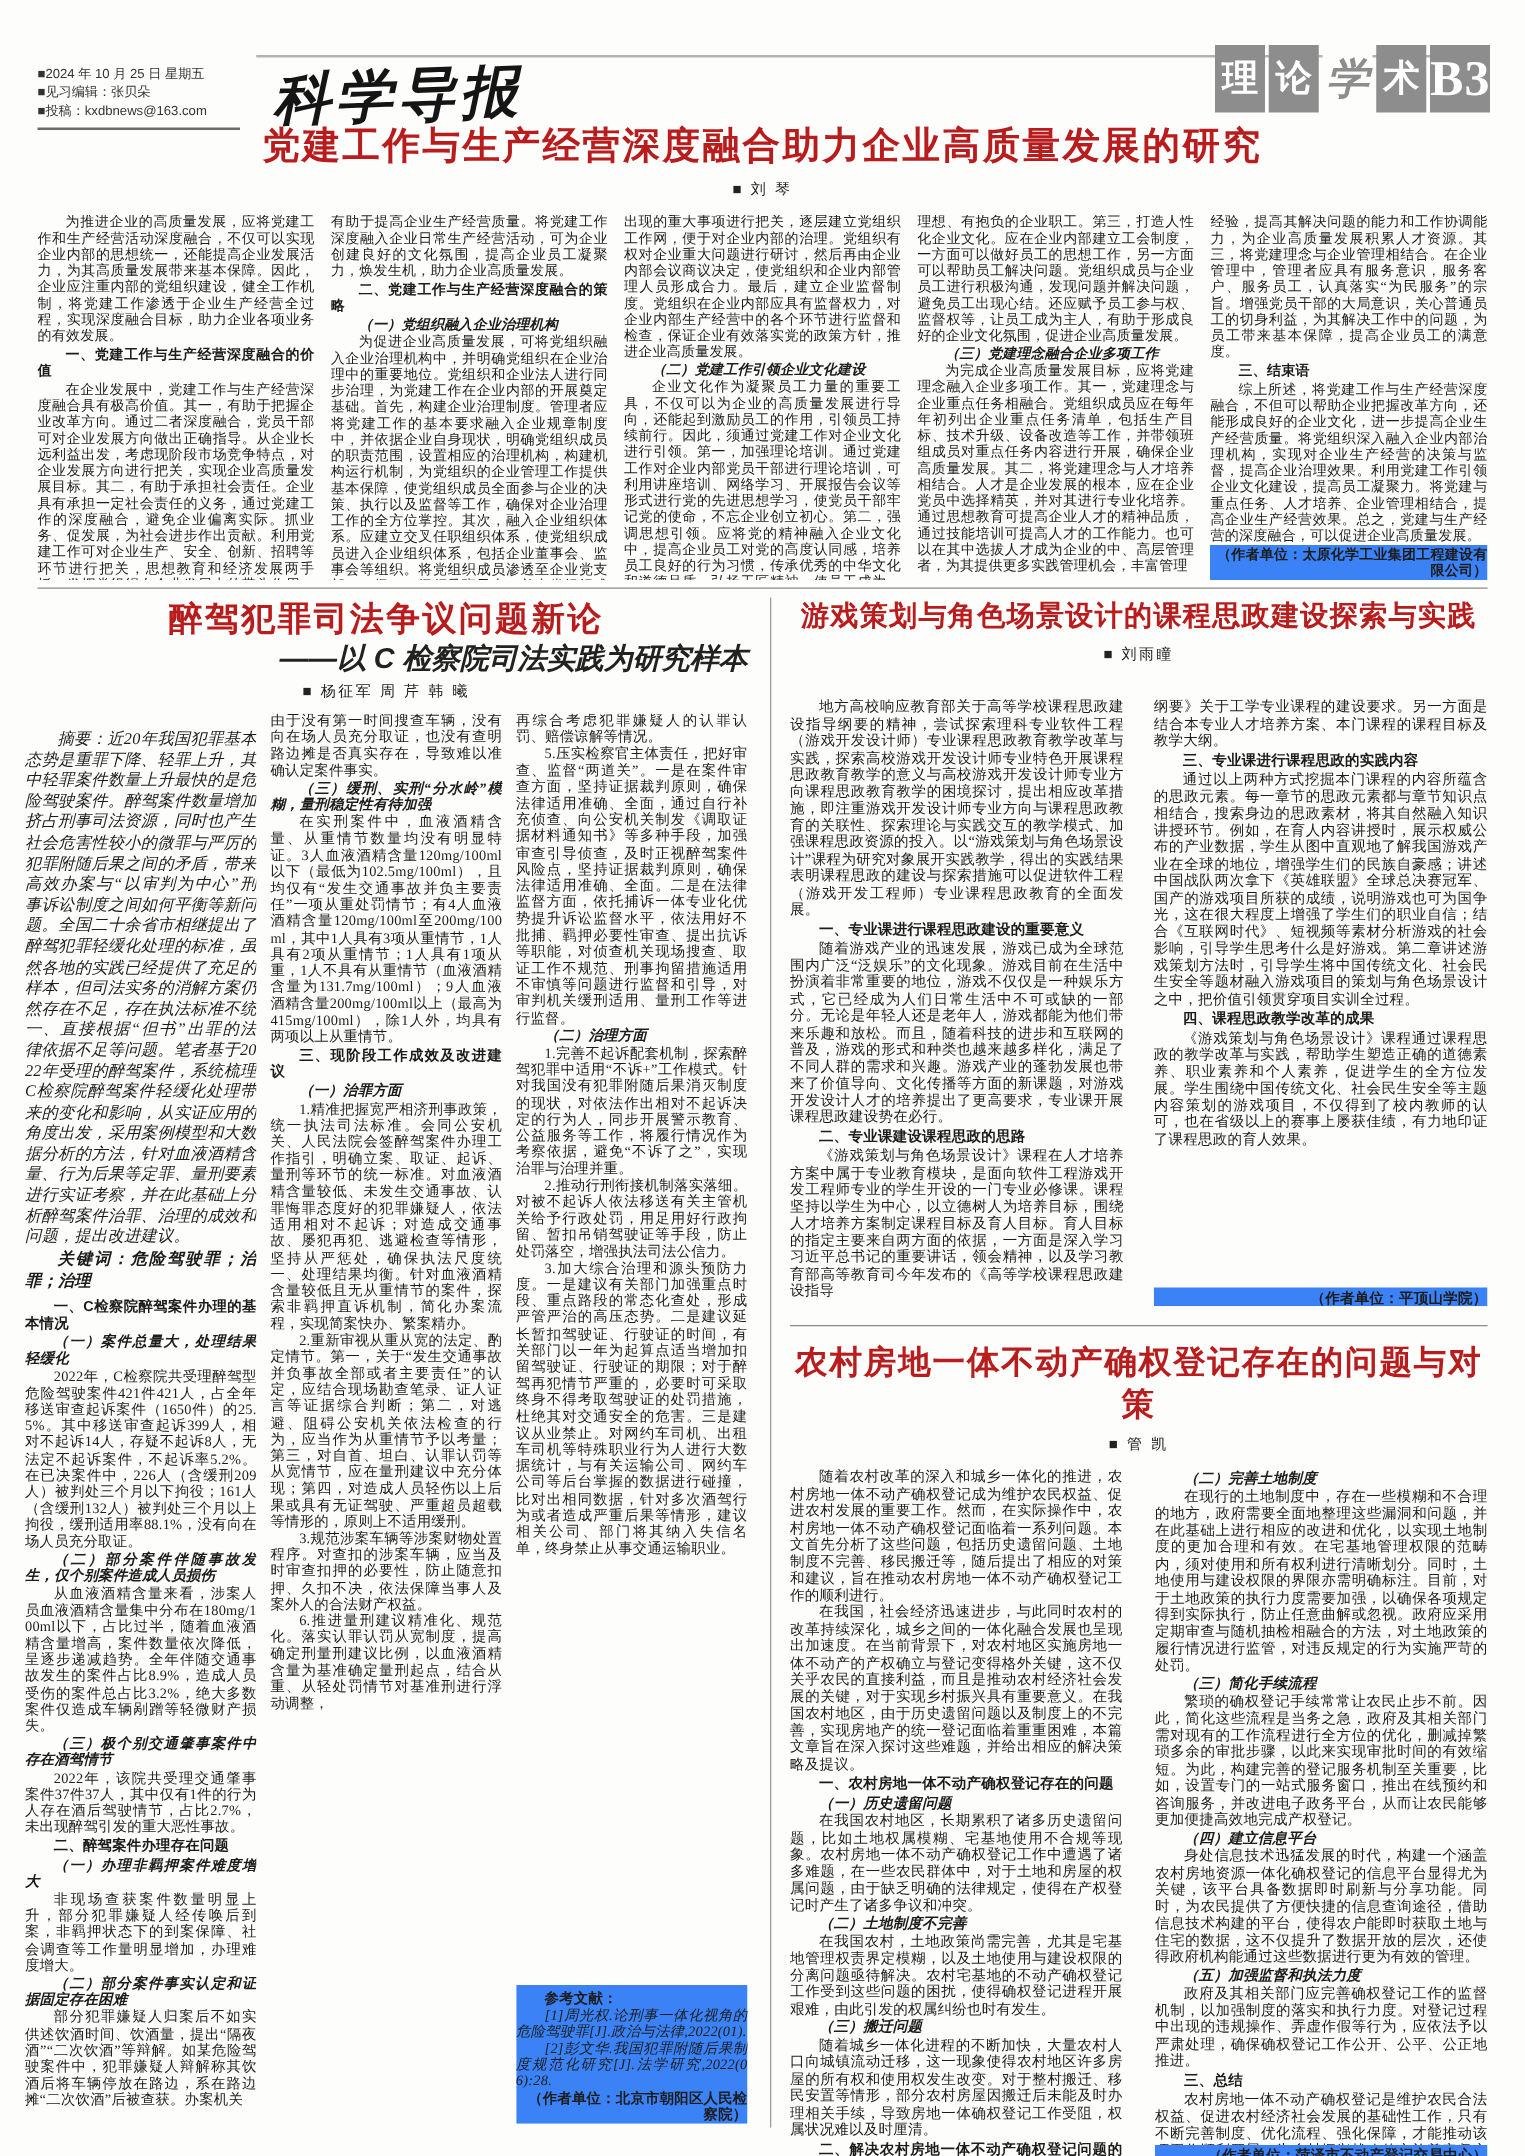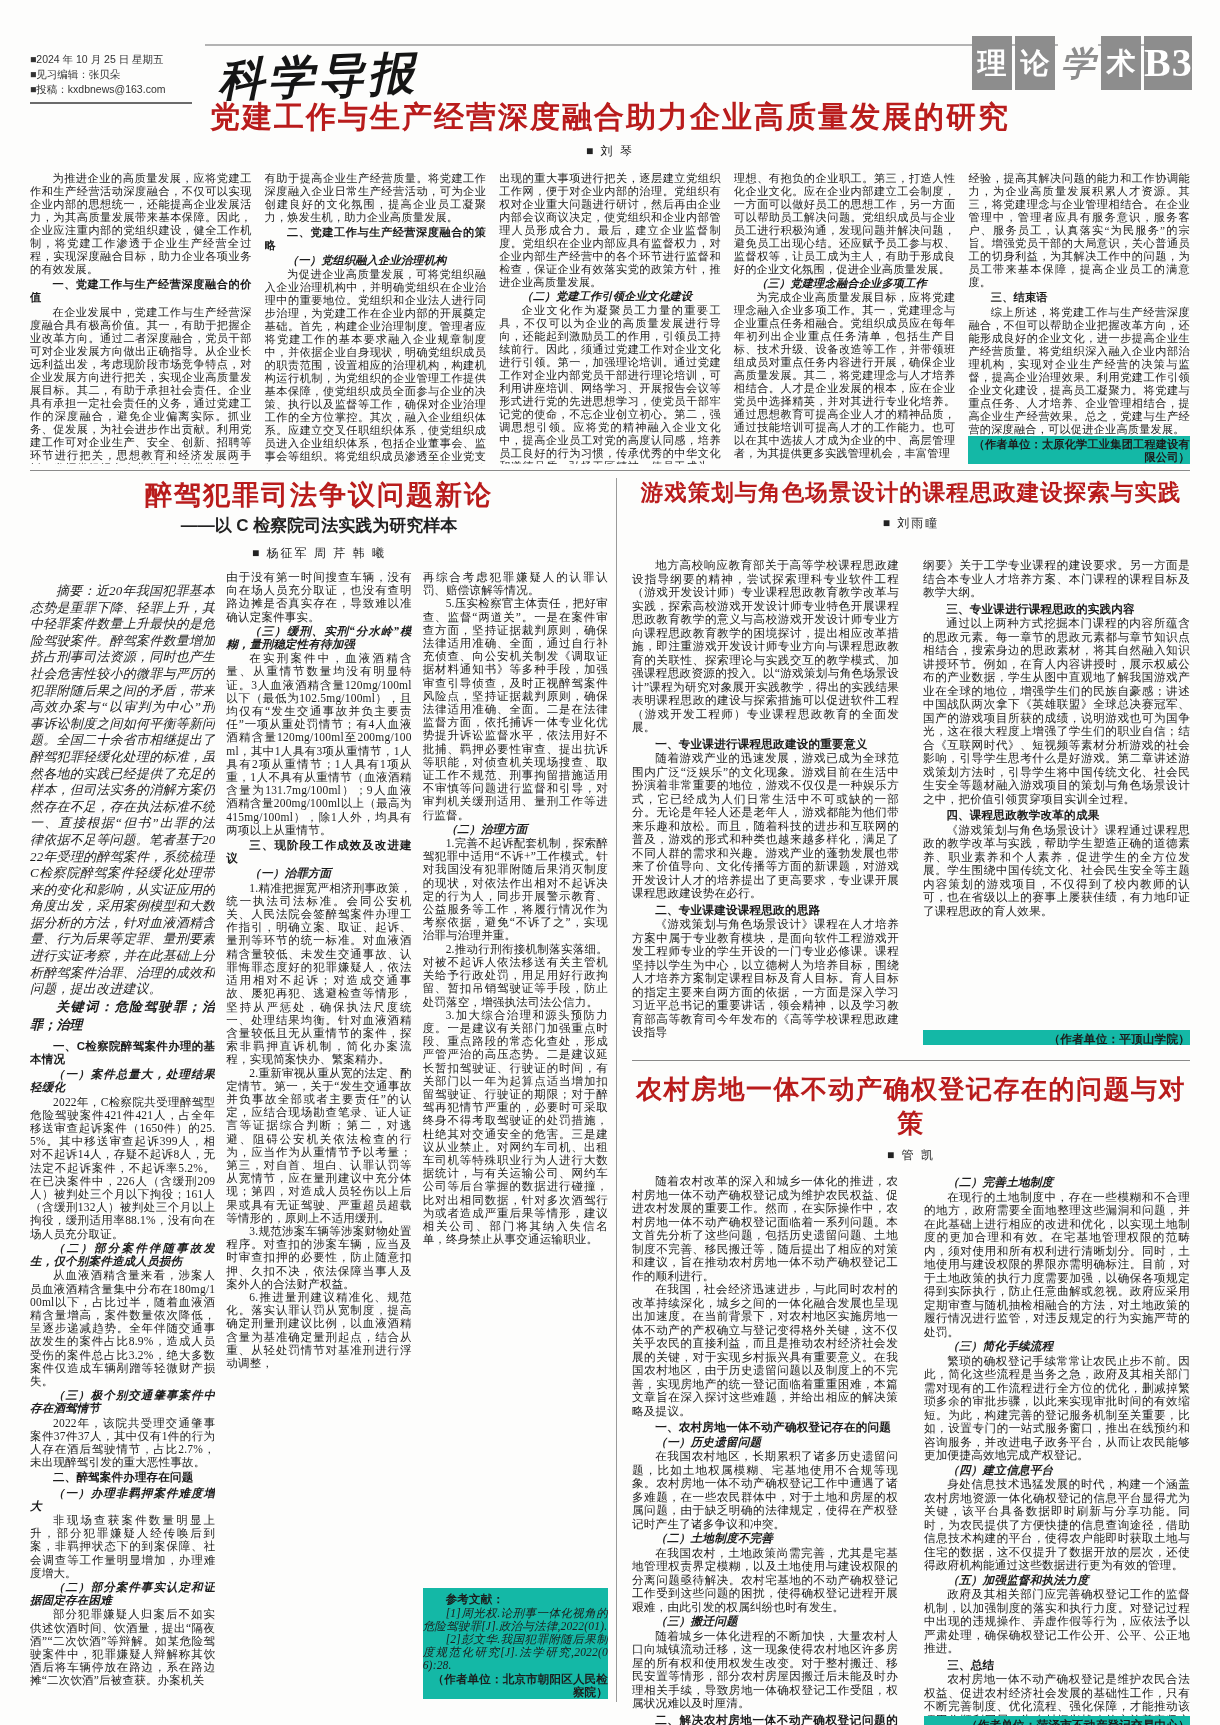--- a/index.html
+++ b/index.html
@@ -14,31 +14,31 @@
   .section-tiles{position:absolute;right:28px;top:36px;height:54px;display:flex;gap:3px;align-items:stretch;}
   .tile{width:40px;background:#8d8d8d;color:#fff;font-family:"Liberation Sans","DejaVu Sans",sans-serif;
         font-weight:bold;font-size:29px;line-height:54px;text-align:center;}
   .tile-light{background:#fdfdfc;color:#8d8d8d;font-family:"DejaVu Serif",serif;font-style:italic;font-size:34px;}
   .tile-page{width:48px;font-family:"Liberation Serif","DejaVu Serif",serif;font-size:40px;letter-spacing:1px;}
   
   section{position:absolute;}
   .art-title{margin:0;text-align:center;font-family:"Liberation Sans","DejaVu Sans",sans-serif;color:#b91c1c;}
   .party-title{font-size:30px;line-height:38px;letter-spacing:2px;font-weight:900;}
   .drunk-title{font-size:27px;line-height:34px;letter-spacing:2px;font-weight:900;}
-  .drunk-sub{margin:2px 0 0;text-align:center;font-family:"Liberation Sans","DejaVu Sans",sans-serif;
-             font-size:17px;line-height:24px;font-weight:bold;color:#222;}
+  .drunk-sub{margin:2px 0 0;text-align:right;font-family:"Liberation Sans","DejaVu Sans",sans-serif;
+             font-size:23px;line-height:24px;font-weight:bold;color:#222;font-style:italic;}
   .game-title{font-size:22.5px;line-height:30px;letter-spacing:1px;font-weight:900;}
   .rural-title{font-size:26px;line-height:34px;letter-spacing:1.5px;font-weight:900;}
   .byline{margin-top:7px;text-align:center;font-family:"Liberation Sans","DejaVu Sans",sans-serif;
           font-size:12px;line-height:16px;color:#222;letter-spacing:2px;}
   
   .cols{display:flex;}
   .col{flex:1 1 0;display:flex;flex-direction:column;overflow:hidden;}
   .col-flow{flex:1 1 auto;min-height:0;overflow:hidden;}
-  .col-tail{flex:0 0 auto;background:#14b8a6;padding-top:2px;}
+  .col-tail{flex:0 0 auto;background:#3b82f6;padding-top:2px;}
   .cols-party{margin-top:13px;height:292px;gap:13px;}
   .cols-drunk{margin-top:10px;height:1128px;gap:11px;}
   .cols-game{margin-top:28px;height:486px;gap:24px;}
   .cols-rural{margin-top:12px;height:556px;gap:26px;}
   
   .blk-p,.blk-pc,.blk-h,.blk-sub,.blk-abs,.blk-kw,.blk-refh,.blk-ref,.blk-attr{
       margin:0;text-align:justify;word-break:break-all;letter-spacing:0.2px;}
   .body-party{font-size:11.2px;line-height:13px;}
   .body-drunk{font-size:11.5px;line-height:13.2px;}
   .body-game{font-size:11.6px;line-height:13.5px;}
@@ -120,21 +120,21 @@
           <div class="col-tail">
             <div class="blk-attr">（作者单位：太原化学工业集团工程建设有限公司）</div>
           </div>
         </div>
       </div>
   </section>
 
   <div class="hr hr-main"></div>
   <div class="vrule"></div>
 
-  <section style="left:30px;top:478px;width:578px;">
+  <section style="left:20px;top:478px;width:578px;">
     <h1 class="art-title drunk-title">醉驾犯罪司法争议问题新论</h1>
     <div class="drunk-sub">——以 C 检察院司法实践为研究样本</div>
     <div class="byline">■ 杨征军 周 芹 韩 曦</div>
     <div class="cols cols-drunk body-drunk">
         <div class="col">
           <div class="col-flow">
             <div class="blk-abs">摘要：近20年我国犯罪基本态势是重罪下降、轻罪上升，其中轻罪案件数量上升最快的是危险驾驶案件。醉驾案件数量增加挤占刑事司法资源，同时也产生社会危害性较小的微罪与严厉的犯罪附随后果之间的矛盾，带来高效办案与“以审判为中心”刑事诉讼制度之间如何平衡等新问题。全国二十余省市相继提出了醉驾犯罪轻缓化处理的标准，虽然各地的实践已经提供了充足的样本，但司法实务的消解方案仍然存在不足，存在执法标准不统一、直接根据“但书”出罪的法律依据不足等问题。笔者基于2022年受理的醉驾案件，系统梳理C检察院醉驾案件轻缓化处理带来的变化和影响，从实证应用的角度出发，采用案例模型和大数据分析的方法，针对血液酒精含量、行为后果等定罪、量刑要素进行实证考察，并在此基础上分析醉驾案件治罪、治理的成效和问题，提出改进建议。</div>
             <div class="blk-kw">关键词：危险驾驶罪；治罪；治理</div>
             <div class="blk-h">一、C检察院醉驾案件办理的基本情况</div>
             <div class="blk-sub">（一）案件总量大，处理结果轻缓化</div>

